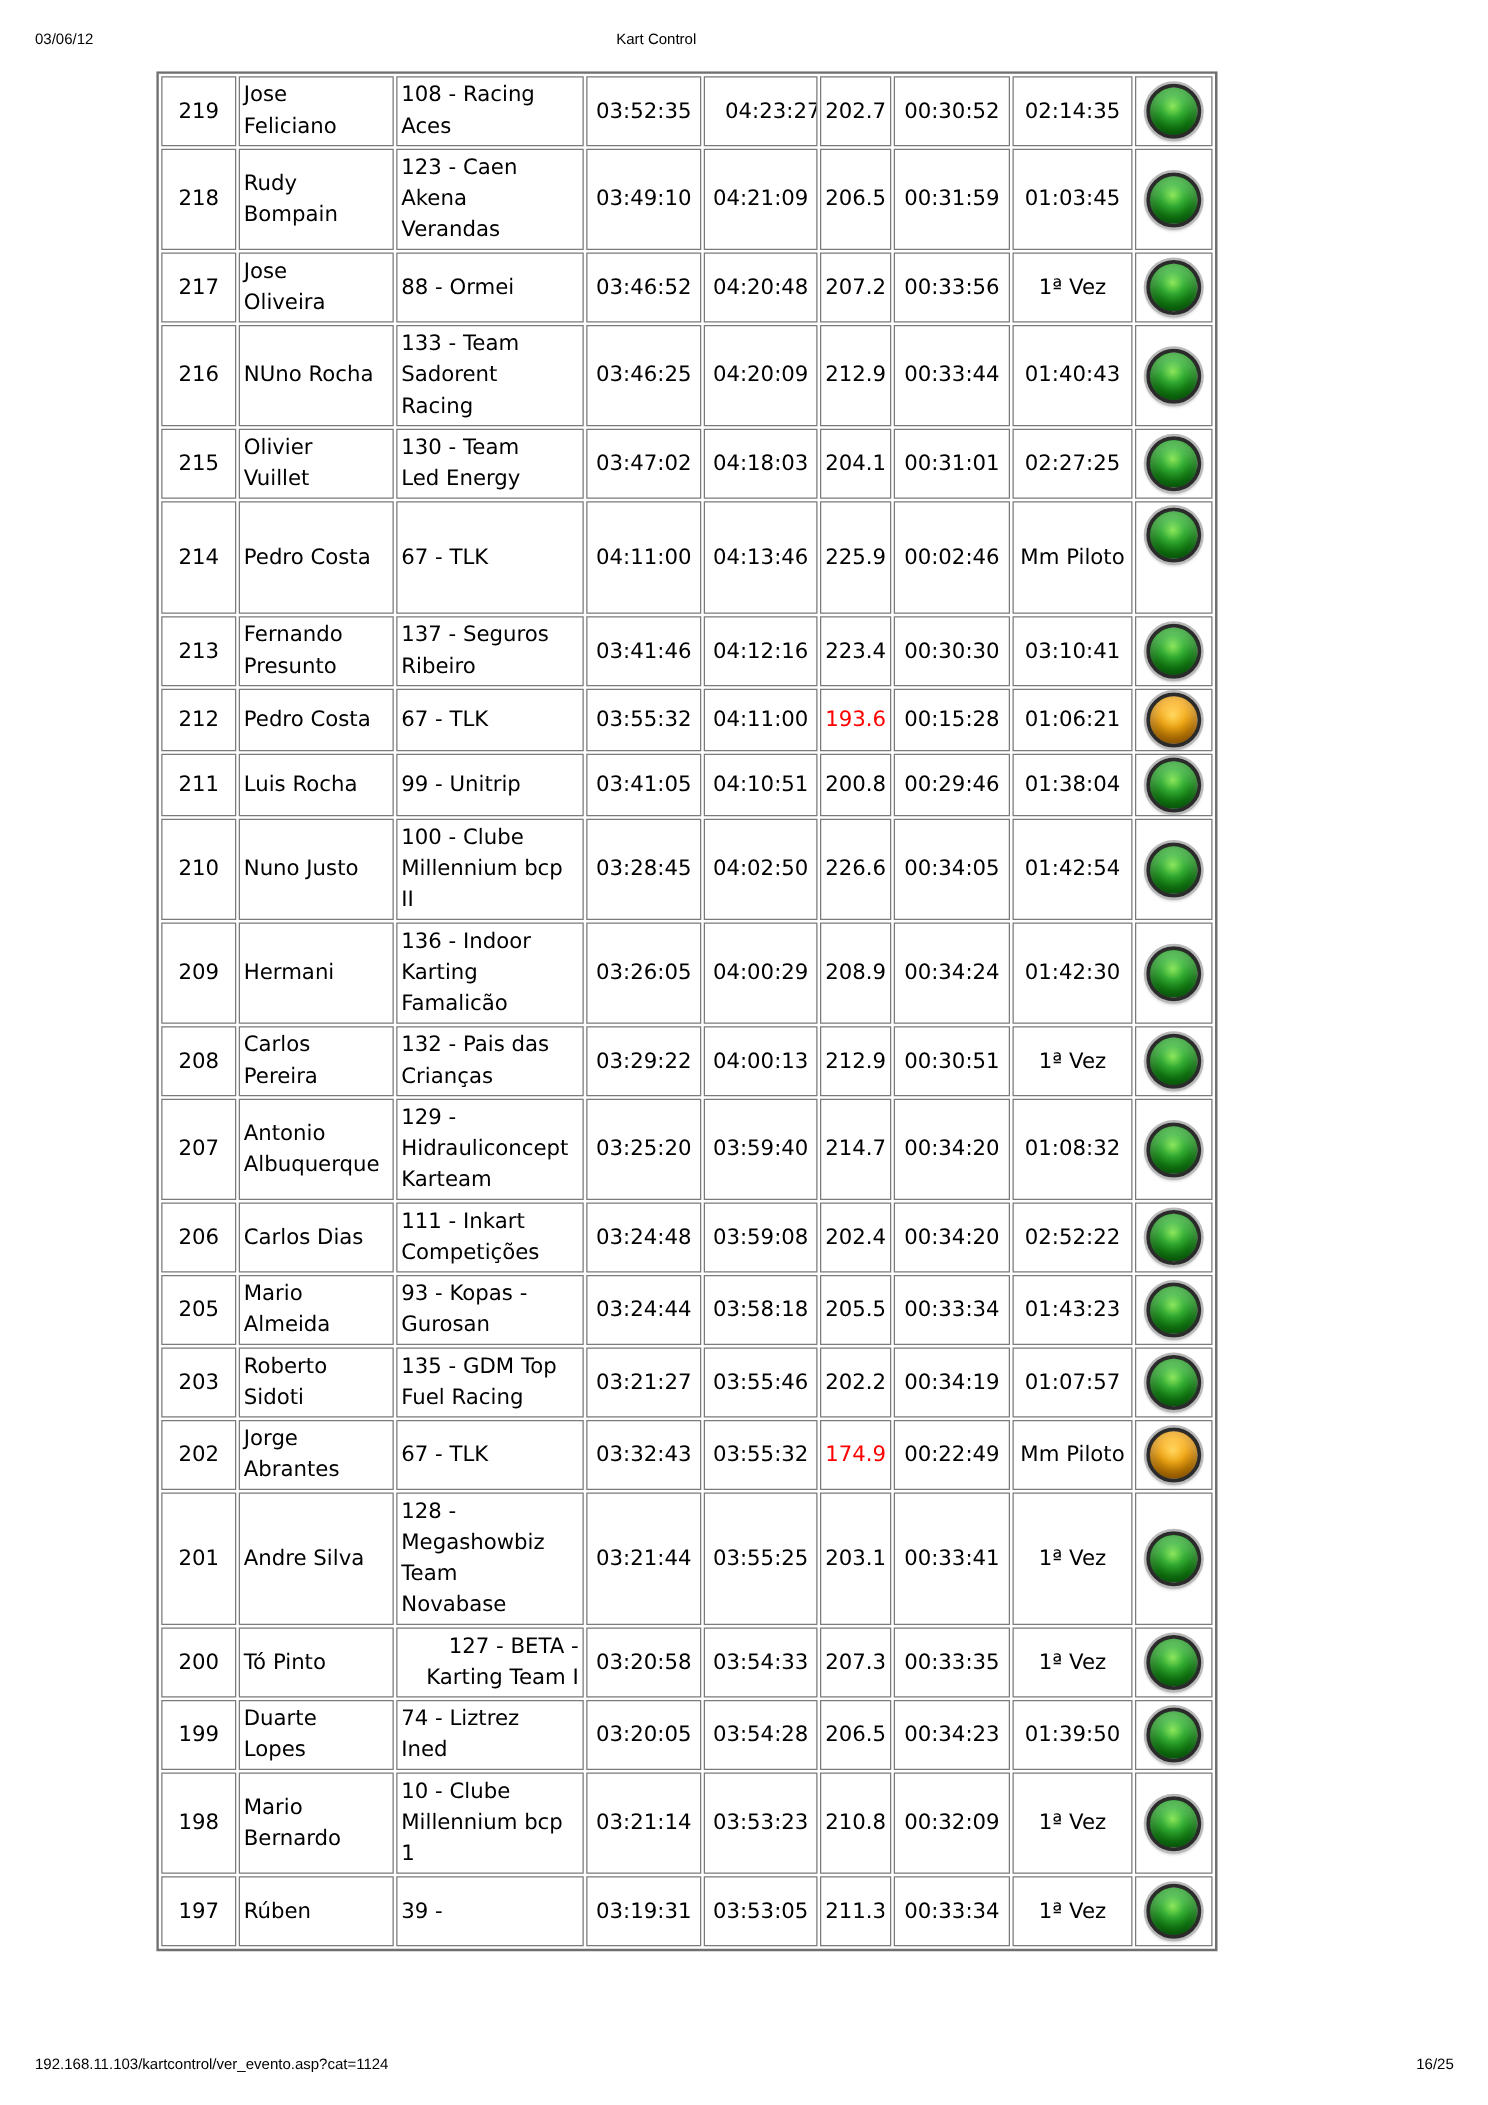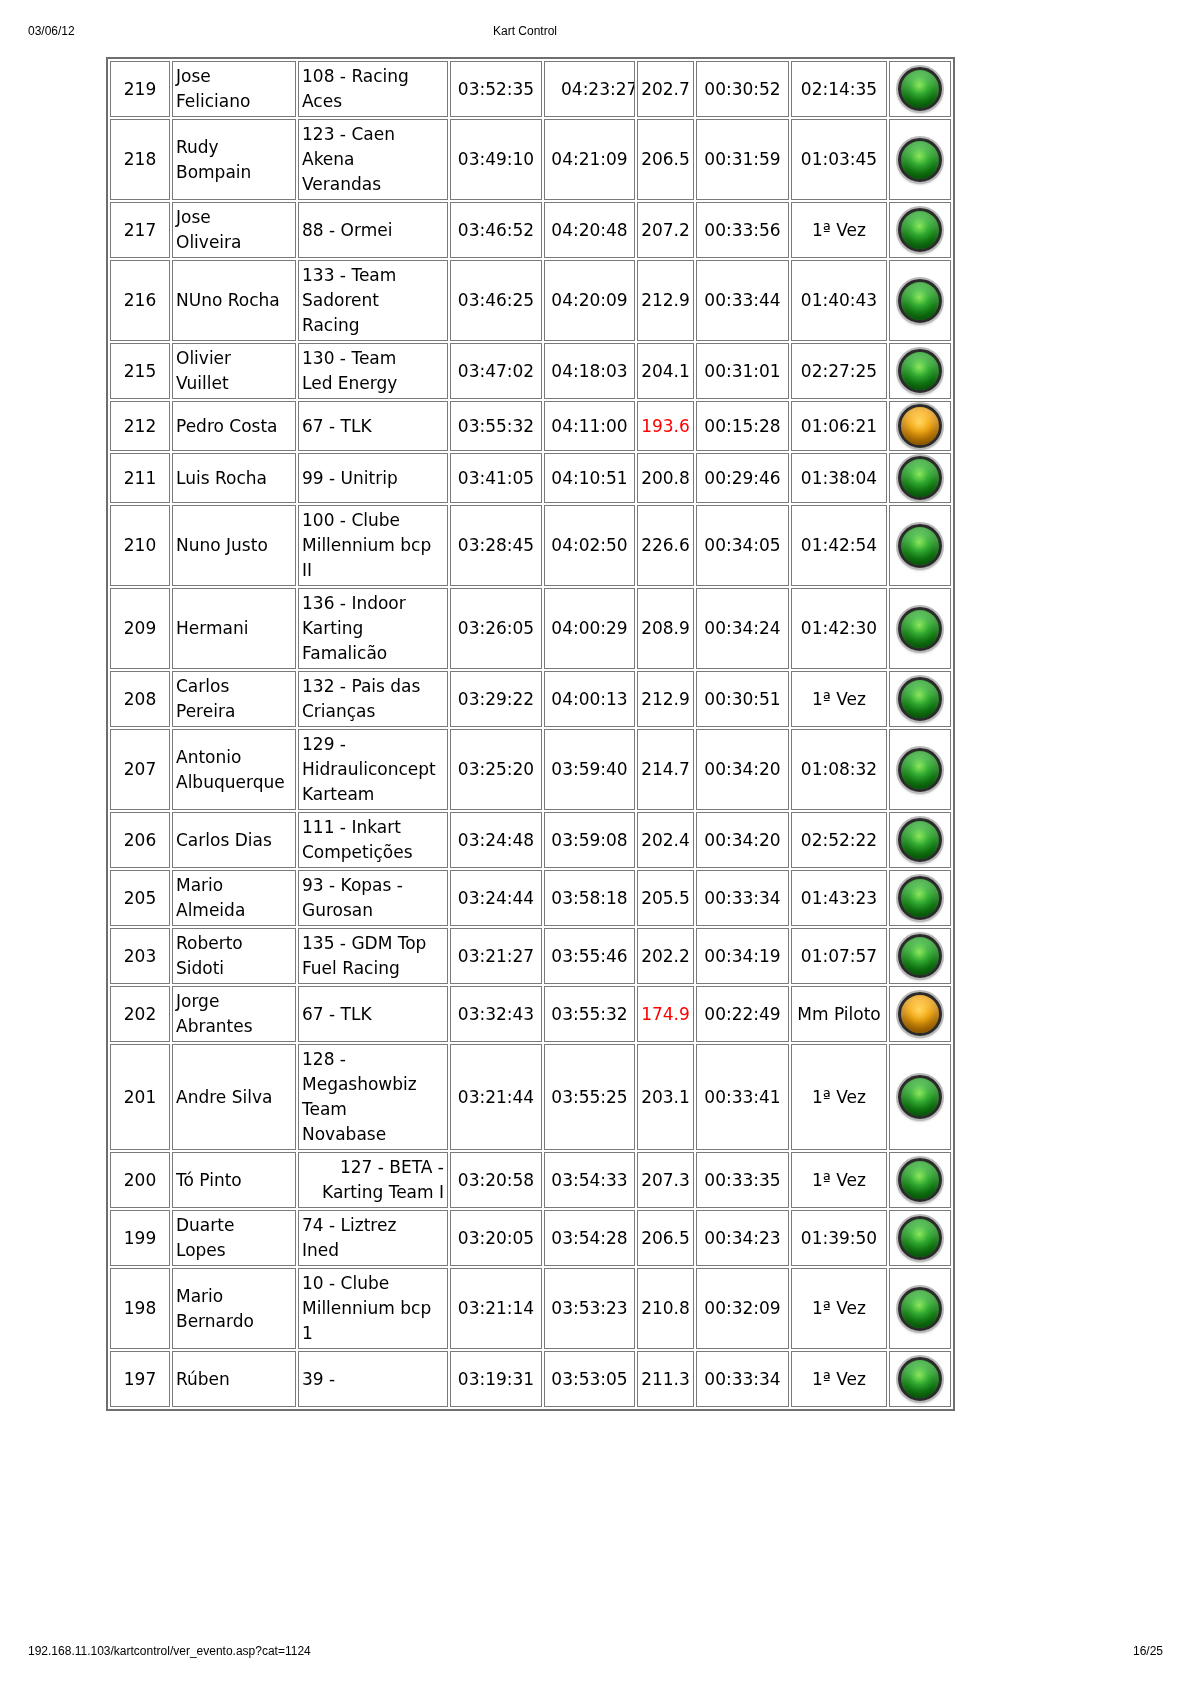--- a/index.html
+++ b/index.html
@@ -10,21 +10,21 @@
   .hf{
     position:absolute;font-family:"Liberation Sans",sans-serif;font-size:12px;color:#000;
     white-space:nowrap;
   }
   #print-date{left:28px;top:24px;}
   #page-title{left:493px;top:24px;}
   #footer-url{left:28px;top:1644px;}
   #page-number{right:27px;top:1644px;}
 
   .table-clip{
-    position:absolute;left:106px;top:57px;width:860px;height:1563px;overflow:hidden;
+    position:absolute;left:125px;top:57px;width:860px;height:1563px;overflow:hidden;
   }
   table.results{
     border-collapse:separate;border-spacing:2px;
     border:2px solid #6f6f6f;background:#fff;
     table-layout:fixed;width:849px;
   }
   td{
     border:1px solid #7a7a7a;
     font-size:17px;line-height:25px;
     padding:2px 3px;vertical-align:middle;overflow:hidden;
@@ -136,20 +136,44 @@
 Vuillet</td>
     <td class="c-team" style="height: 50px;">130 - Team
 Led Energy</td>
     <td class="c-time" style="height: 50px;">03:47:02</td>
     <td class="c-time" style="height: 50px;">04:18:03</td>
     <td class="c-speed" style="height: 50px;"><span>204.1</span></td>
     <td class="c-time" style="height: 50px;">00:31:01</td>
     <td class="c-status" style="height: 50px;">02:27:25</td>
     <td class="c-light" style="height: 50px;"><span class="light green"></span></td>
   </tr>
+        <tr class="tall">
+    <td class="c-pos">214</td>
+    <td class="c-name">Pedro Costa</td>
+    <td class="c-team">67 - TLK</td>
+    <td class="c-time">04:11:00</td>
+    <td class="c-time">04:13:46</td>
+    <td class="c-speed"><span>225.9</span></td>
+    <td class="c-time">00:02:46</td>
+    <td class="c-status">Mm Piloto</td>
+    <td class="c-light"><span class="light green"></span></td>
+  </tr>
+        <tr>
+    <td class="c-pos" style="height: 50px;">213</td>
+    <td class="c-name" style="height: 50px;">Fernando
+Presunto</td>
+    <td class="c-team" style="height: 50px;">137 - Seguros
+Ribeiro</td>
+    <td class="c-time" style="height: 50px;">03:41:46</td>
+    <td class="c-time" style="height: 50px;">04:12:16</td>
+    <td class="c-speed" style="height: 50px;"><span>223.4</span></td>
+    <td class="c-time" style="height: 50px;">00:30:30</td>
+    <td class="c-status" style="height: 50px;">03:10:41</td>
+    <td class="c-light" style="height: 50px;"><span class="light green"></span></td>
+  </tr>
         <tr>
     <td class="c-pos" style="height: 44px;">212</td>
     <td class="c-name" style="height: 44px;">Pedro Costa</td>
     <td class="c-team" style="height: 44px;">67 - TLK</td>
     <td class="c-time" style="height: 44px;">03:55:32</td>
     <td class="c-time" style="height: 44px;">04:11:00</td>
     <td class="c-speed" style="height: 44px;"><span class="red">193.6</span></td>
     <td class="c-time" style="height: 44px;">00:15:28</td>
     <td class="c-status" style="height: 44px;">01:06:21</td>
     <td class="c-light" style="height: 44px;"><span class="light orange"></span></td>

